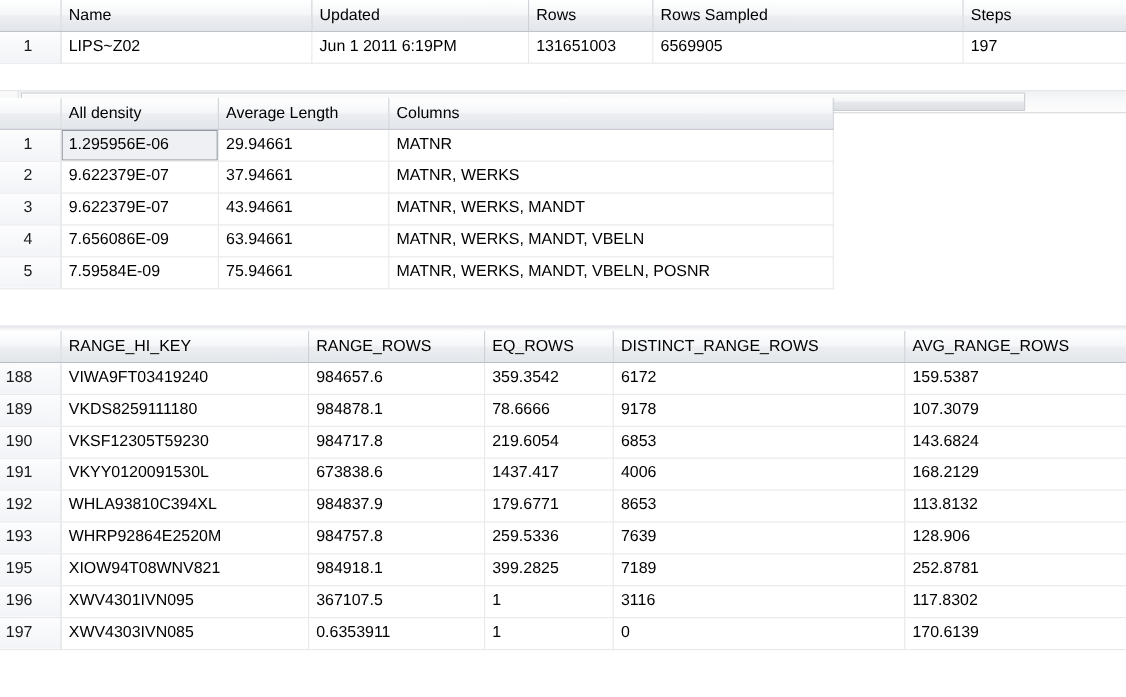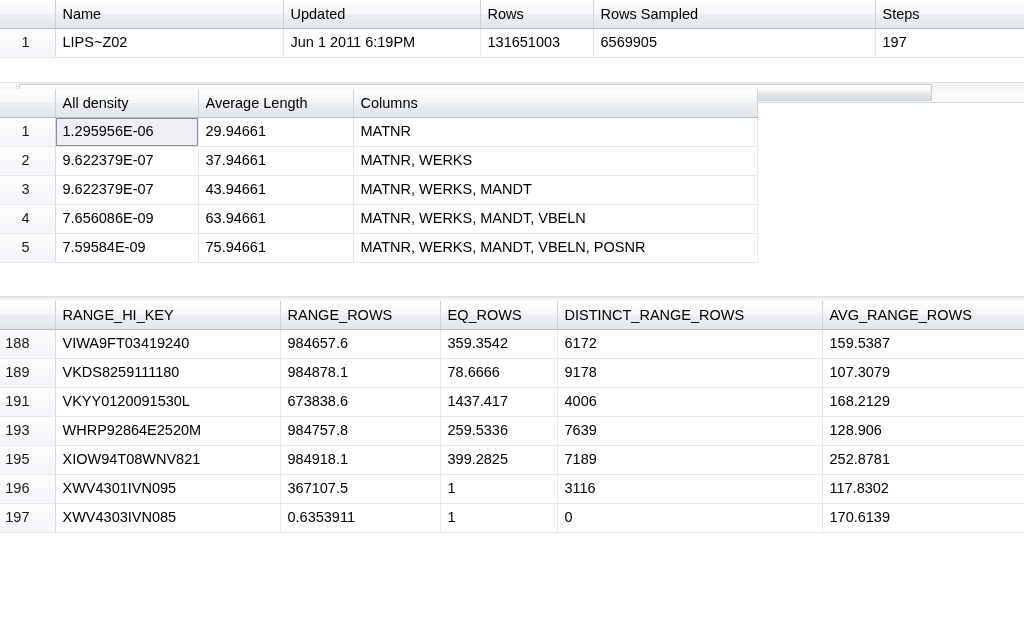--- a/index.html
+++ b/index.html
@@ -383,28 +383,44 @@
         </tr>
         <tr class="grid3-row">
           <td class="gutter">189</td>
           <td>VKDS8259111180</td>
           <td>984878.1</td>
           <td>78.6666</td>
           <td>9178</td>
           <td class="tail">107.3079</td>
         </tr>
         <tr class="grid3-row">
+          <td class="gutter">190</td>
+          <td>VKSF12305T59230</td>
+          <td>984717.8</td>
+          <td>219.6054</td>
+          <td>6853</td>
+          <td class="tail">143.6824</td>
+        </tr>
+        <tr class="grid3-row">
           <td class="gutter">191</td>
           <td>VKYY0120091530L</td>
           <td>673838.6</td>
           <td>1437.417</td>
           <td>4006</td>
           <td class="tail">168.2129</td>
         </tr>
         <tr class="grid3-row">
+          <td class="gutter">192</td>
+          <td>WHLA93810C394XL</td>
+          <td>984837.9</td>
+          <td>179.6771</td>
+          <td>8653</td>
+          <td class="tail">113.8132</td>
+        </tr>
+        <tr class="grid3-row">
           <td class="gutter">193</td>
           <td>WHRP92864E2520M</td>
           <td>984757.8</td>
           <td>259.5336</td>
           <td>7639</td>
           <td class="tail">128.906</td>
         </tr>
         <tr class="grid3-row">
           <td class="gutter">195</td>
           <td>XIOW94T08WNV821</td>

